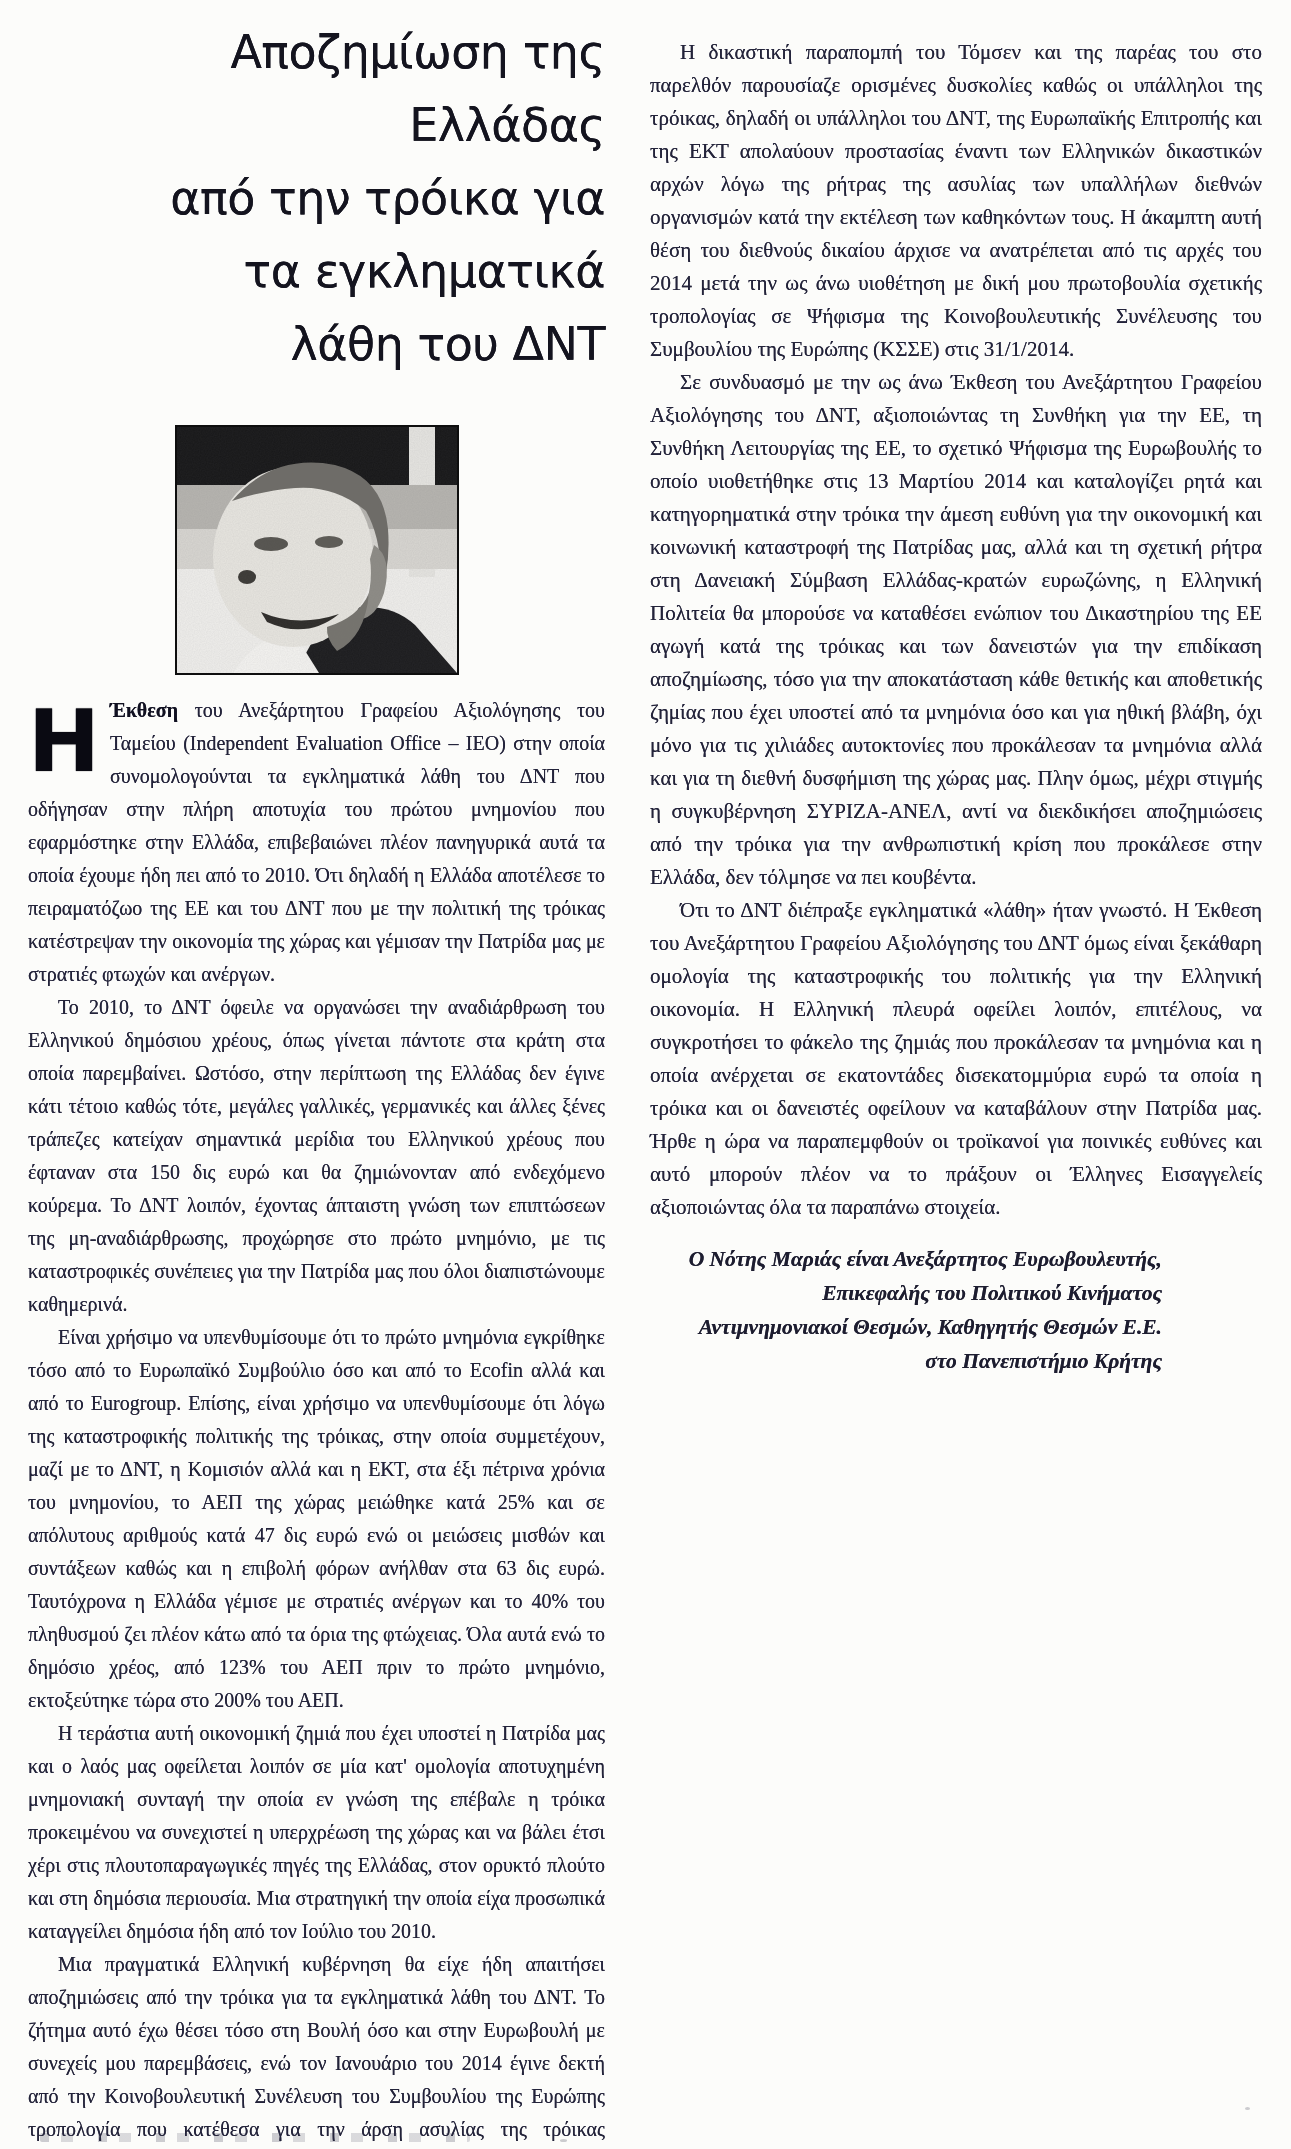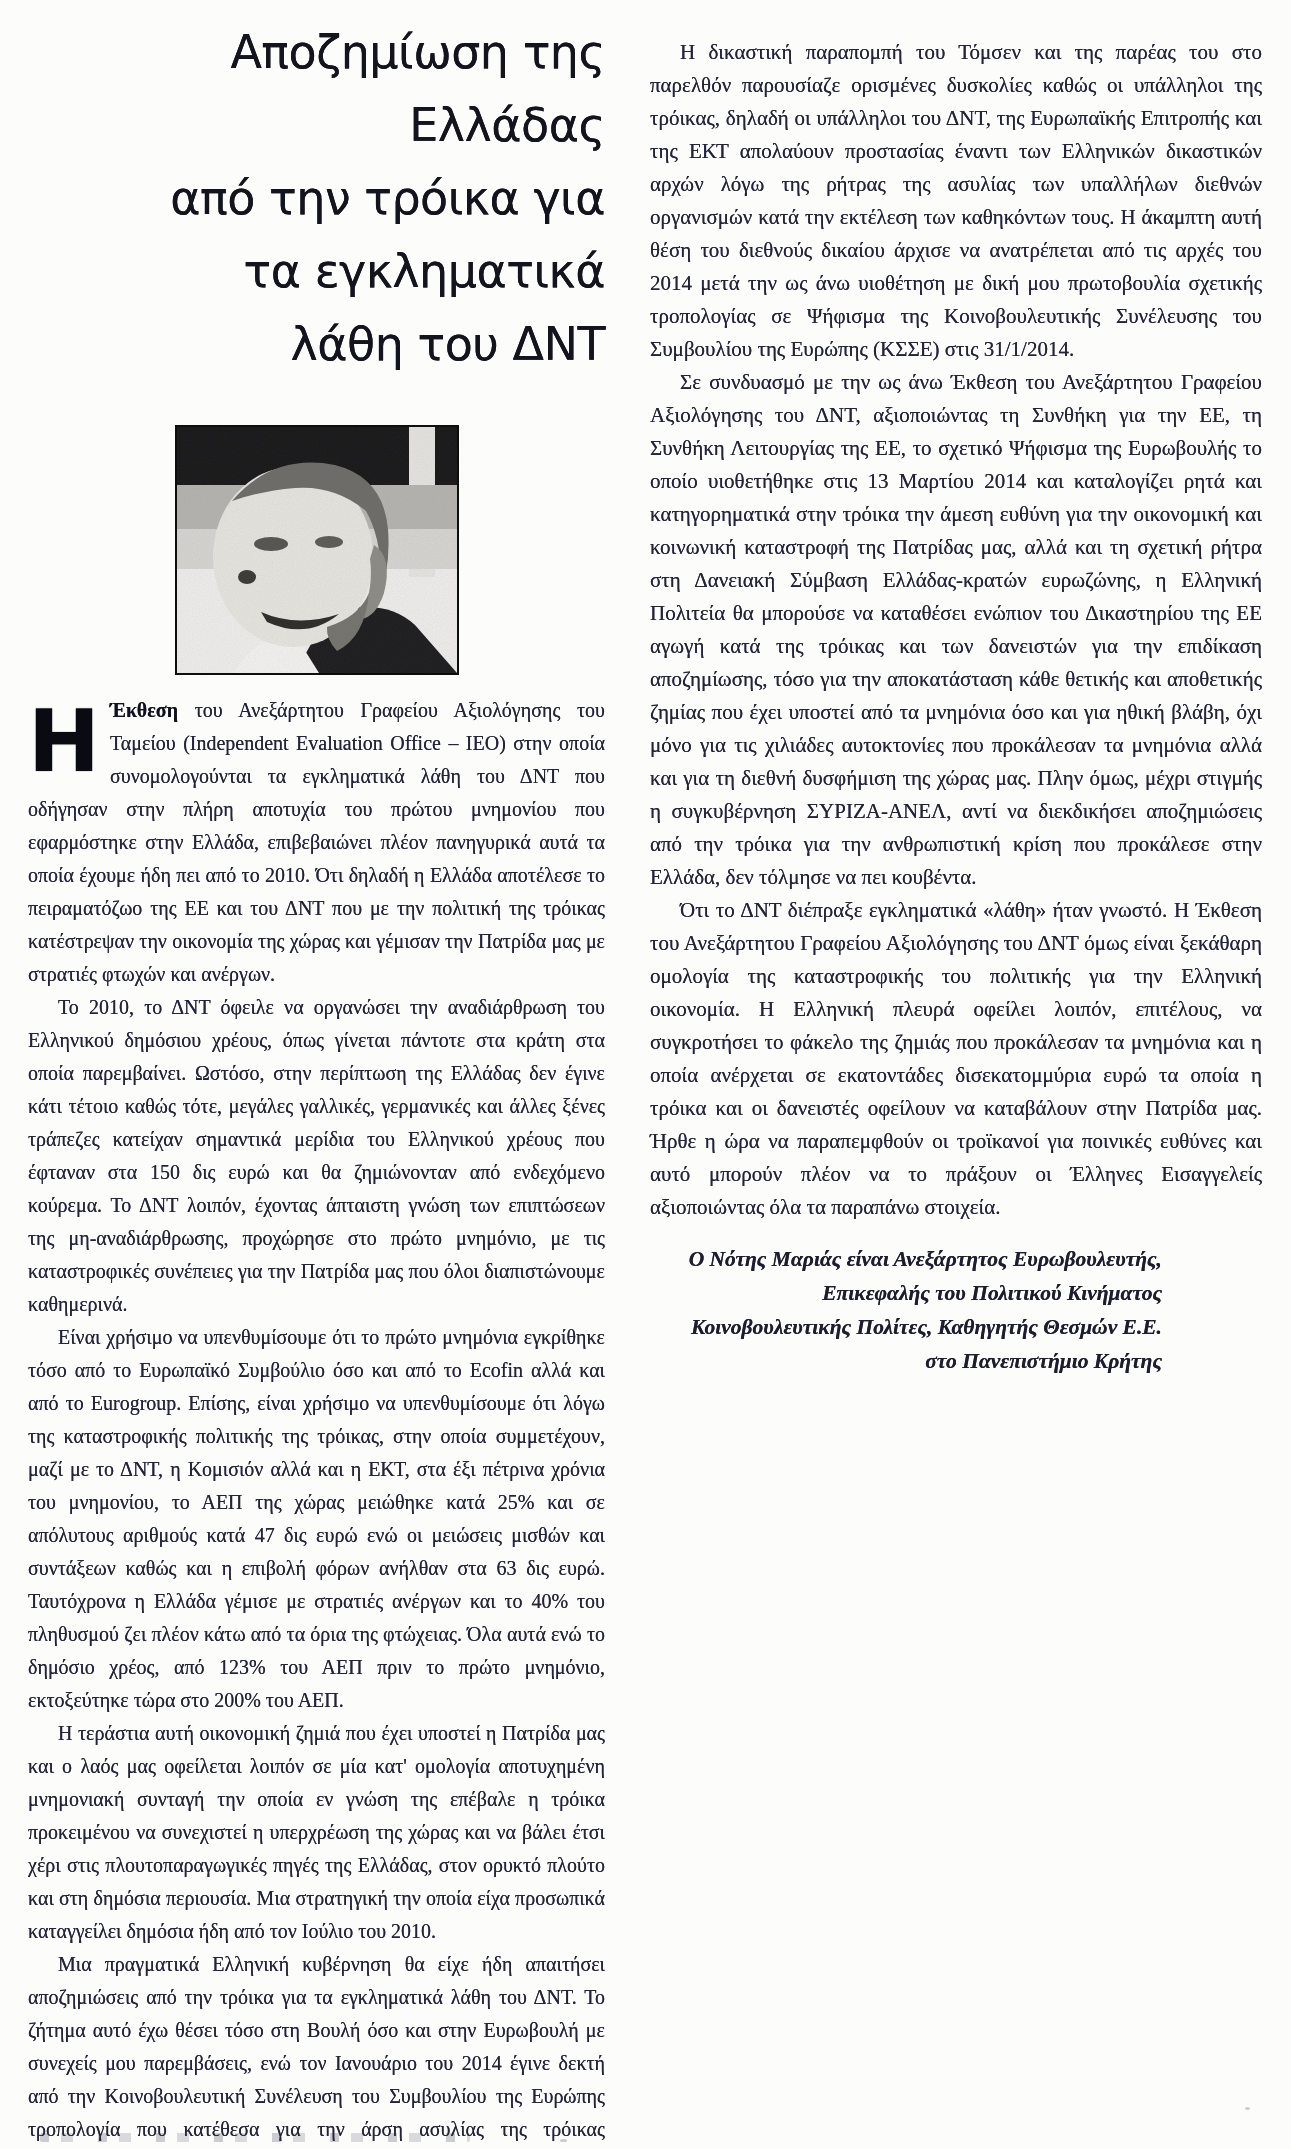--- a/index.html
+++ b/index.html
@@ -110,21 +110,21 @@
     </div>
   </div>
 
   <div class="col-right bodytext">
     <p>Η δικαστική παραπομπή του Τόμσεν και της παρέας του στο παρελθόν παρουσίαζε ορισμένες δυσκολίες καθώς οι υπάλληλοι της τρόικας, δηλαδή οι υπάλληλοι του ΔΝΤ, της Ευρωπαϊκής Επιτροπής και της ΕΚΤ απολαύουν προστασίας έναντι των Ελληνικών δικαστικών αρχών λόγω της ρήτρας της ασυλίας των υπαλλήλων διεθνών οργανισμών κατά την εκτέλεση των καθηκόντων τους. Η άκαμπτη αυτή θέση του διεθνούς δικαίου άρχισε να ανατρέπεται από τις αρχές του 2014 μετά την ως άνω υιοθέτηση με δική μου πρωτοβουλία σχετικής τροπολογίας σε Ψήφισμα της Κοινοβουλευτικής Συνέλευσης του Συμβουλίου της Ευρώπης (ΚΣΣΕ) στις 31/1/2014.</p>
     <p>Σε συνδυασμό με την ως άνω Έκθεση του Ανεξάρτητου Γραφείου Αξιολόγησης του ΔΝΤ, αξιοποιώντας τη Συνθήκη για την ΕΕ, τη Συνθήκη Λειτουργίας της ΕΕ, το σχετικό Ψήφισμα της Ευρωβουλής το οποίο υιοθετήθηκε στις 13 Μαρτίου 2014 και καταλογίζει ρητά και κατηγορηματικά στην τρόικα την άμεση ευθύνη για την οικονομική και κοινωνική καταστροφή της Πατρίδας μας, αλλά και τη σχετική ρήτρα στη Δανειακή Σύμβαση Ελλάδας-κρατών ευρωζώνης, η Ελληνική Πολιτεία θα μπορούσε να καταθέσει ενώπιον του Δικαστηρίου της ΕΕ αγωγή κατά της τρόικας και των δανειστών για την επιδίκαση αποζημίωσης, τόσο για την αποκατάσταση κάθε θετικής και αποθετικής ζημίας που έχει υποστεί από τα μνημόνια όσο και για ηθική βλάβη, όχι μόνο για τις χιλιάδες αυτοκτονίες που προκάλεσαν τα μνημόνια αλλά και για τη διεθνή δυσφήμιση της χώρας μας. Πλην όμως, μέχρι στιγμής η συγκυβέρνηση ΣΥΡΙΖΑ-ΑΝΕΛ, αντί να διεκδικήσει αποζημιώσεις από την τρόικα για την ανθρωπιστική κρίση που προκάλεσε στην Ελλάδα, δεν τόλμησε να πει κουβέντα.</p>
     <p>Ότι το ΔΝΤ διέπραξε εγκληματικά «λάθη» ήταν γνωστό. Η Έκθεση του Ανεξάρτητου Γραφείου Αξιολόγησης του ΔΝΤ όμως είναι ξεκάθαρη ομολογία της καταστροφικής του πολιτικής για την Ελληνική οικονομία. Η Ελληνική πλευρά οφείλει λοιπόν, επιτέλους, να συγκροτήσει το φάκελο της ζημιάς που προκάλεσαν τα μνημόνια και η οποία ανέρχεται σε εκατοντάδες δισεκατομμύρια ευρώ τα οποία η τρόικα και οι δανειστές οφείλουν να καταβάλουν στην Πατρίδα μας. Ήρθε η ώρα να παραπεμφθούν οι τροϊκανοί για ποινικές ευθύνες και αυτό μπορούν πλέον να το πράξουν οι Έλληνες Εισαγγελείς αξιοποιώντας όλα τα παραπάνω στοιχεία.</p>
 
     <div class="author-note">Ο Νότης Μαριάς είναι Ανεξάρτητος Ευρωβουλευτής,
 Επικεφαλής του Πολιτικού Κινήματος
-Κοινοβουλευτικής Πολίτες, Καθηγητής Θεσμών Ε.Ε.
+Αντιμνημονιακοί Θεσμών, Καθηγητής Θεσμών Ε.Ε.
 στο Πανεπιστήμιο Κρήτης</div>
   </div>
 
   <div class="cut-fragment"></div>
   <div class="speck" style="left:1245px; top:2107px; width:5px; height:3px;"></div>
   <div class="speck" style="left:560px;  top:2139px; width:7px; height:3px;"></div>
 
 </div>
 
 </body></html>

